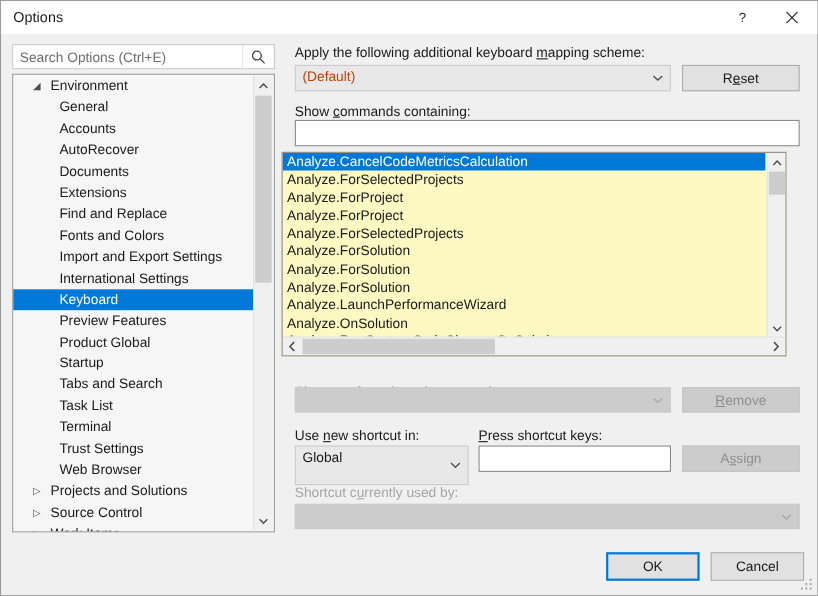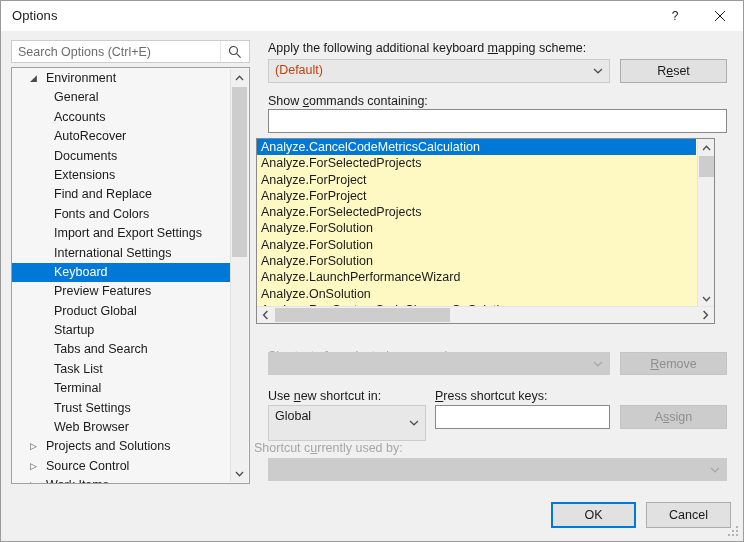--- a/index.html
+++ b/index.html
@@ -349,21 +349,21 @@
     width: 107px; height: 24px;
     background: #cccccc;
     border: 1px solid #c4c4c4;
     box-sizing: border-box;
     display: flex; align-items: center; justify-content: center;
     font-size: 12.5px;
     color: #8f8f8f;
     cursor: default;
   }
 
-  #sub-label { left: 253px; top: 440px; }
+  #sub-label { left: 267px; top: 440px; }
   #sub-combo {
     position: absolute;
     left: 267px; top: 457px;
     width: 459px; height: 23px;
     background: #cccccc;
     border: 1px solid #cccccc;
     box-sizing: border-box;
   }
   #sub-combo .combo-arrow { color: #a8a8a8; }
 

